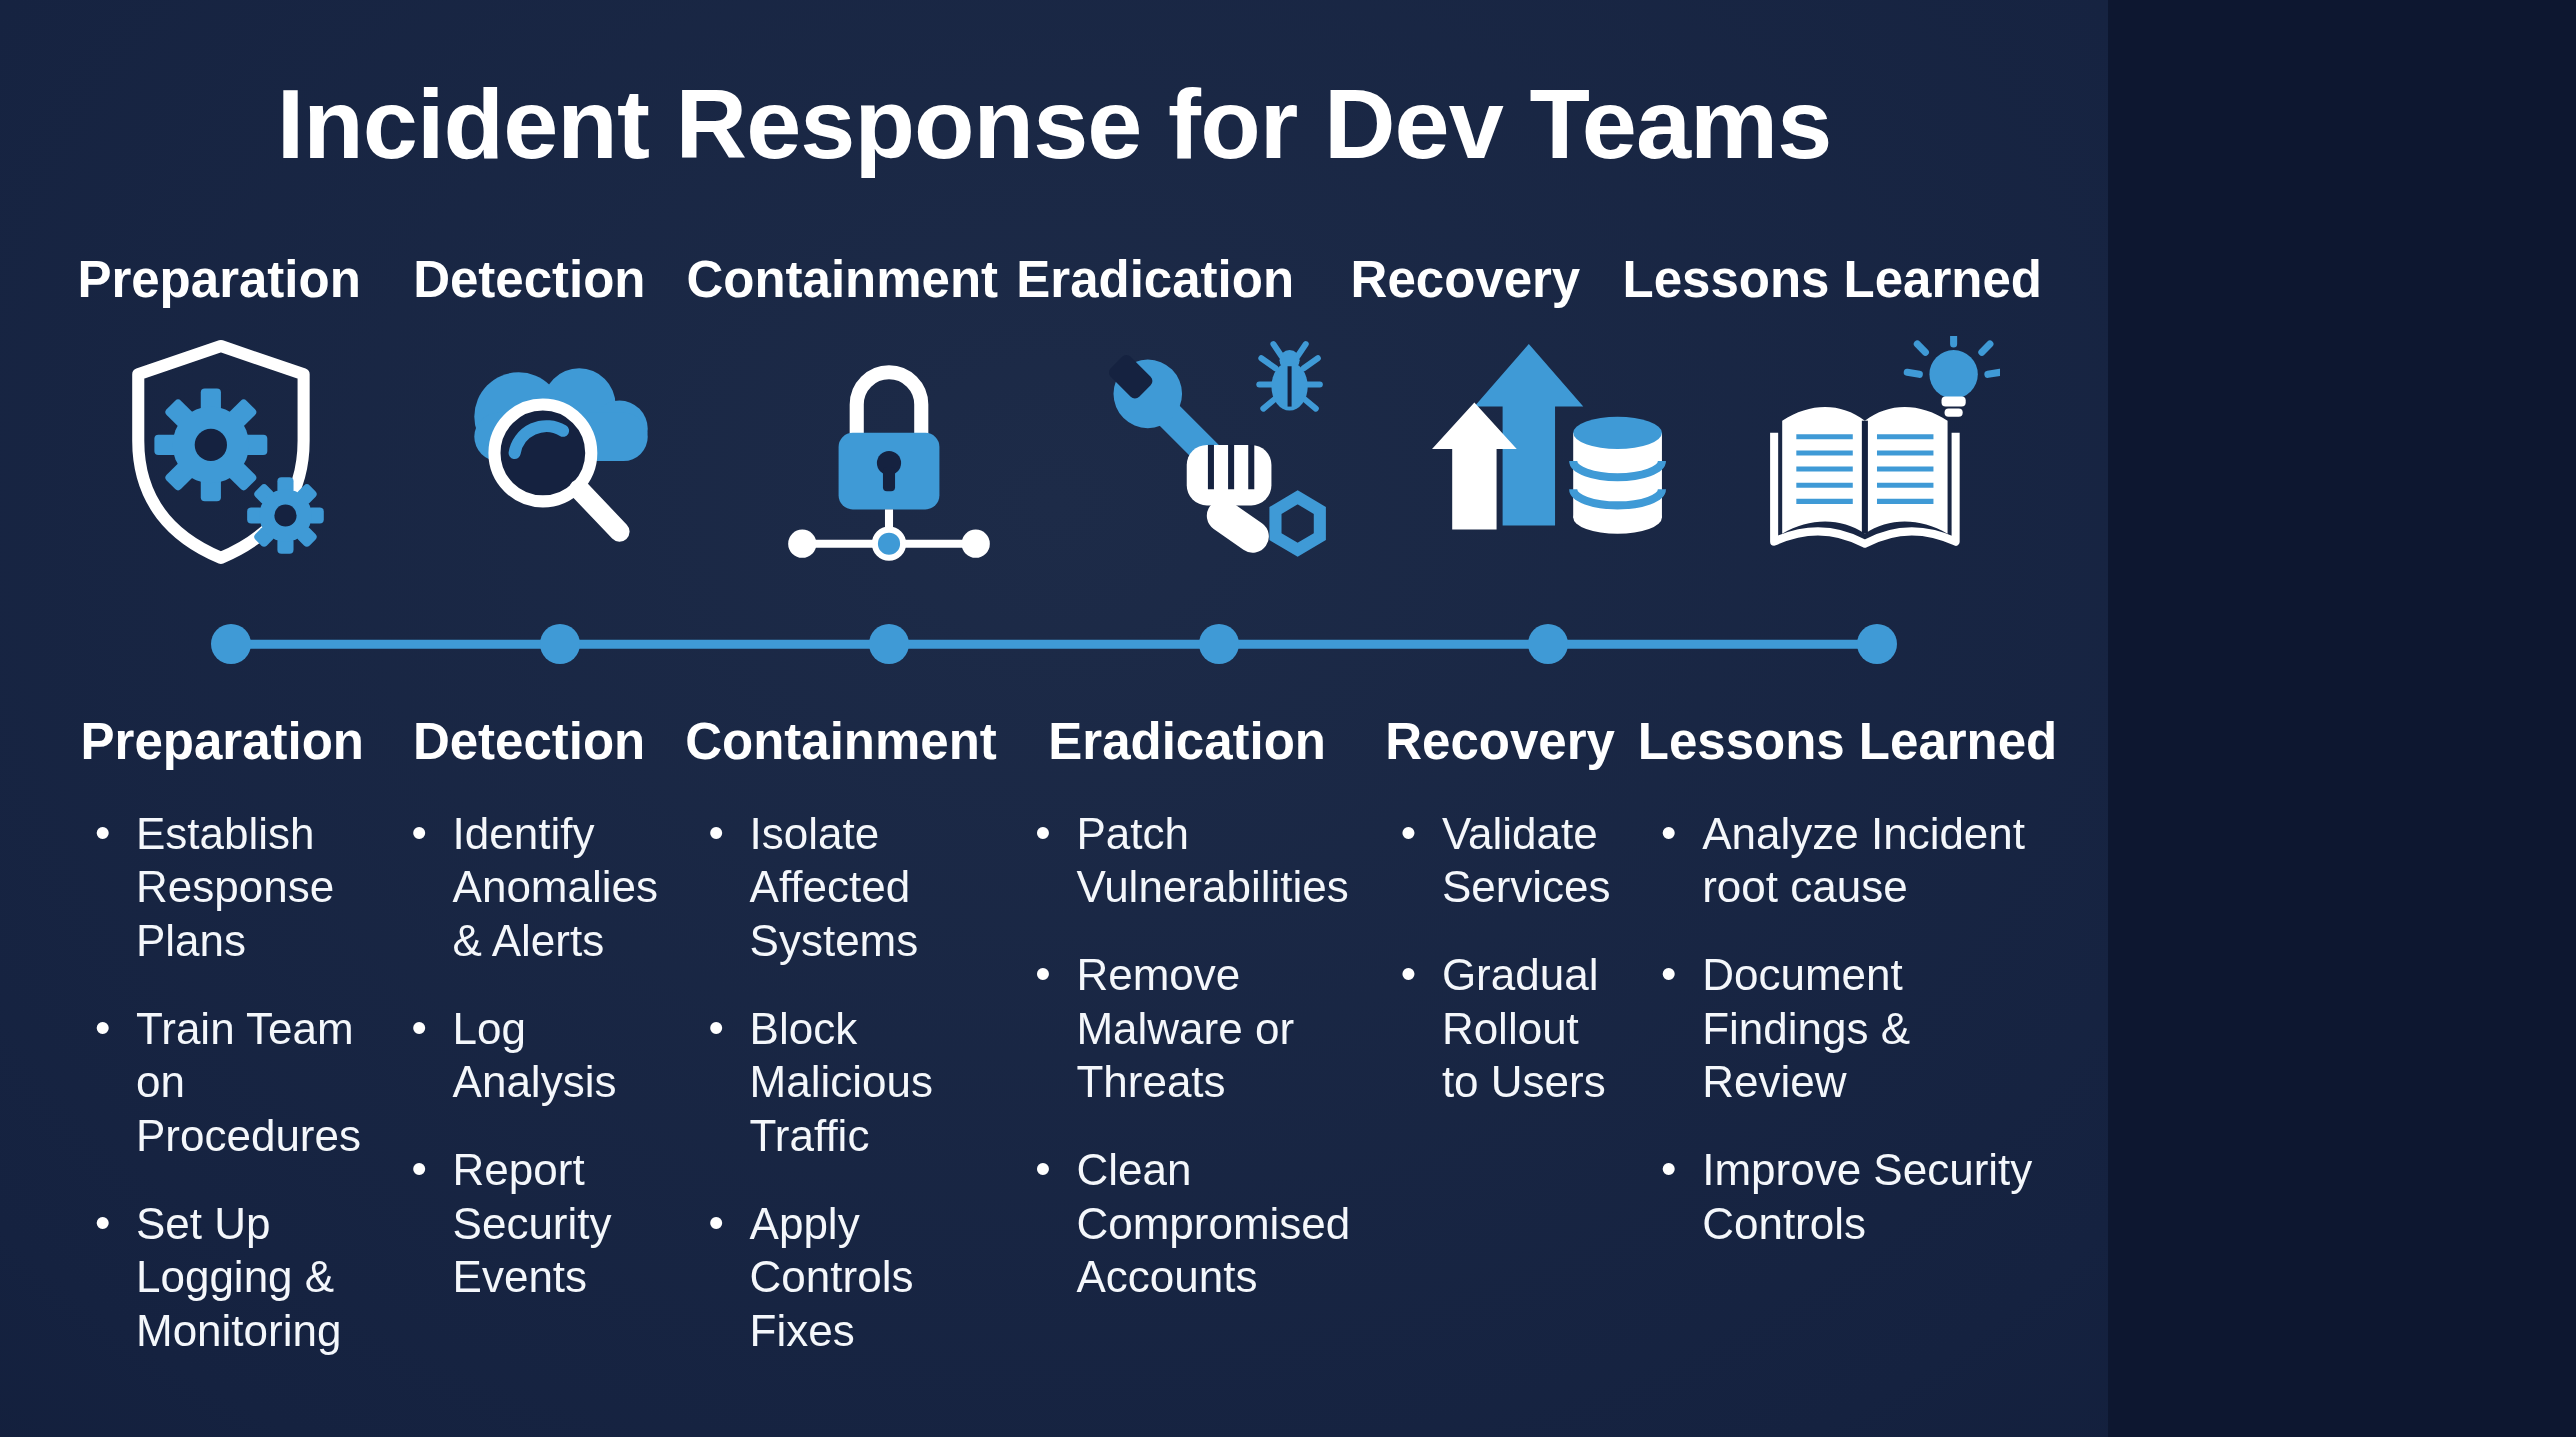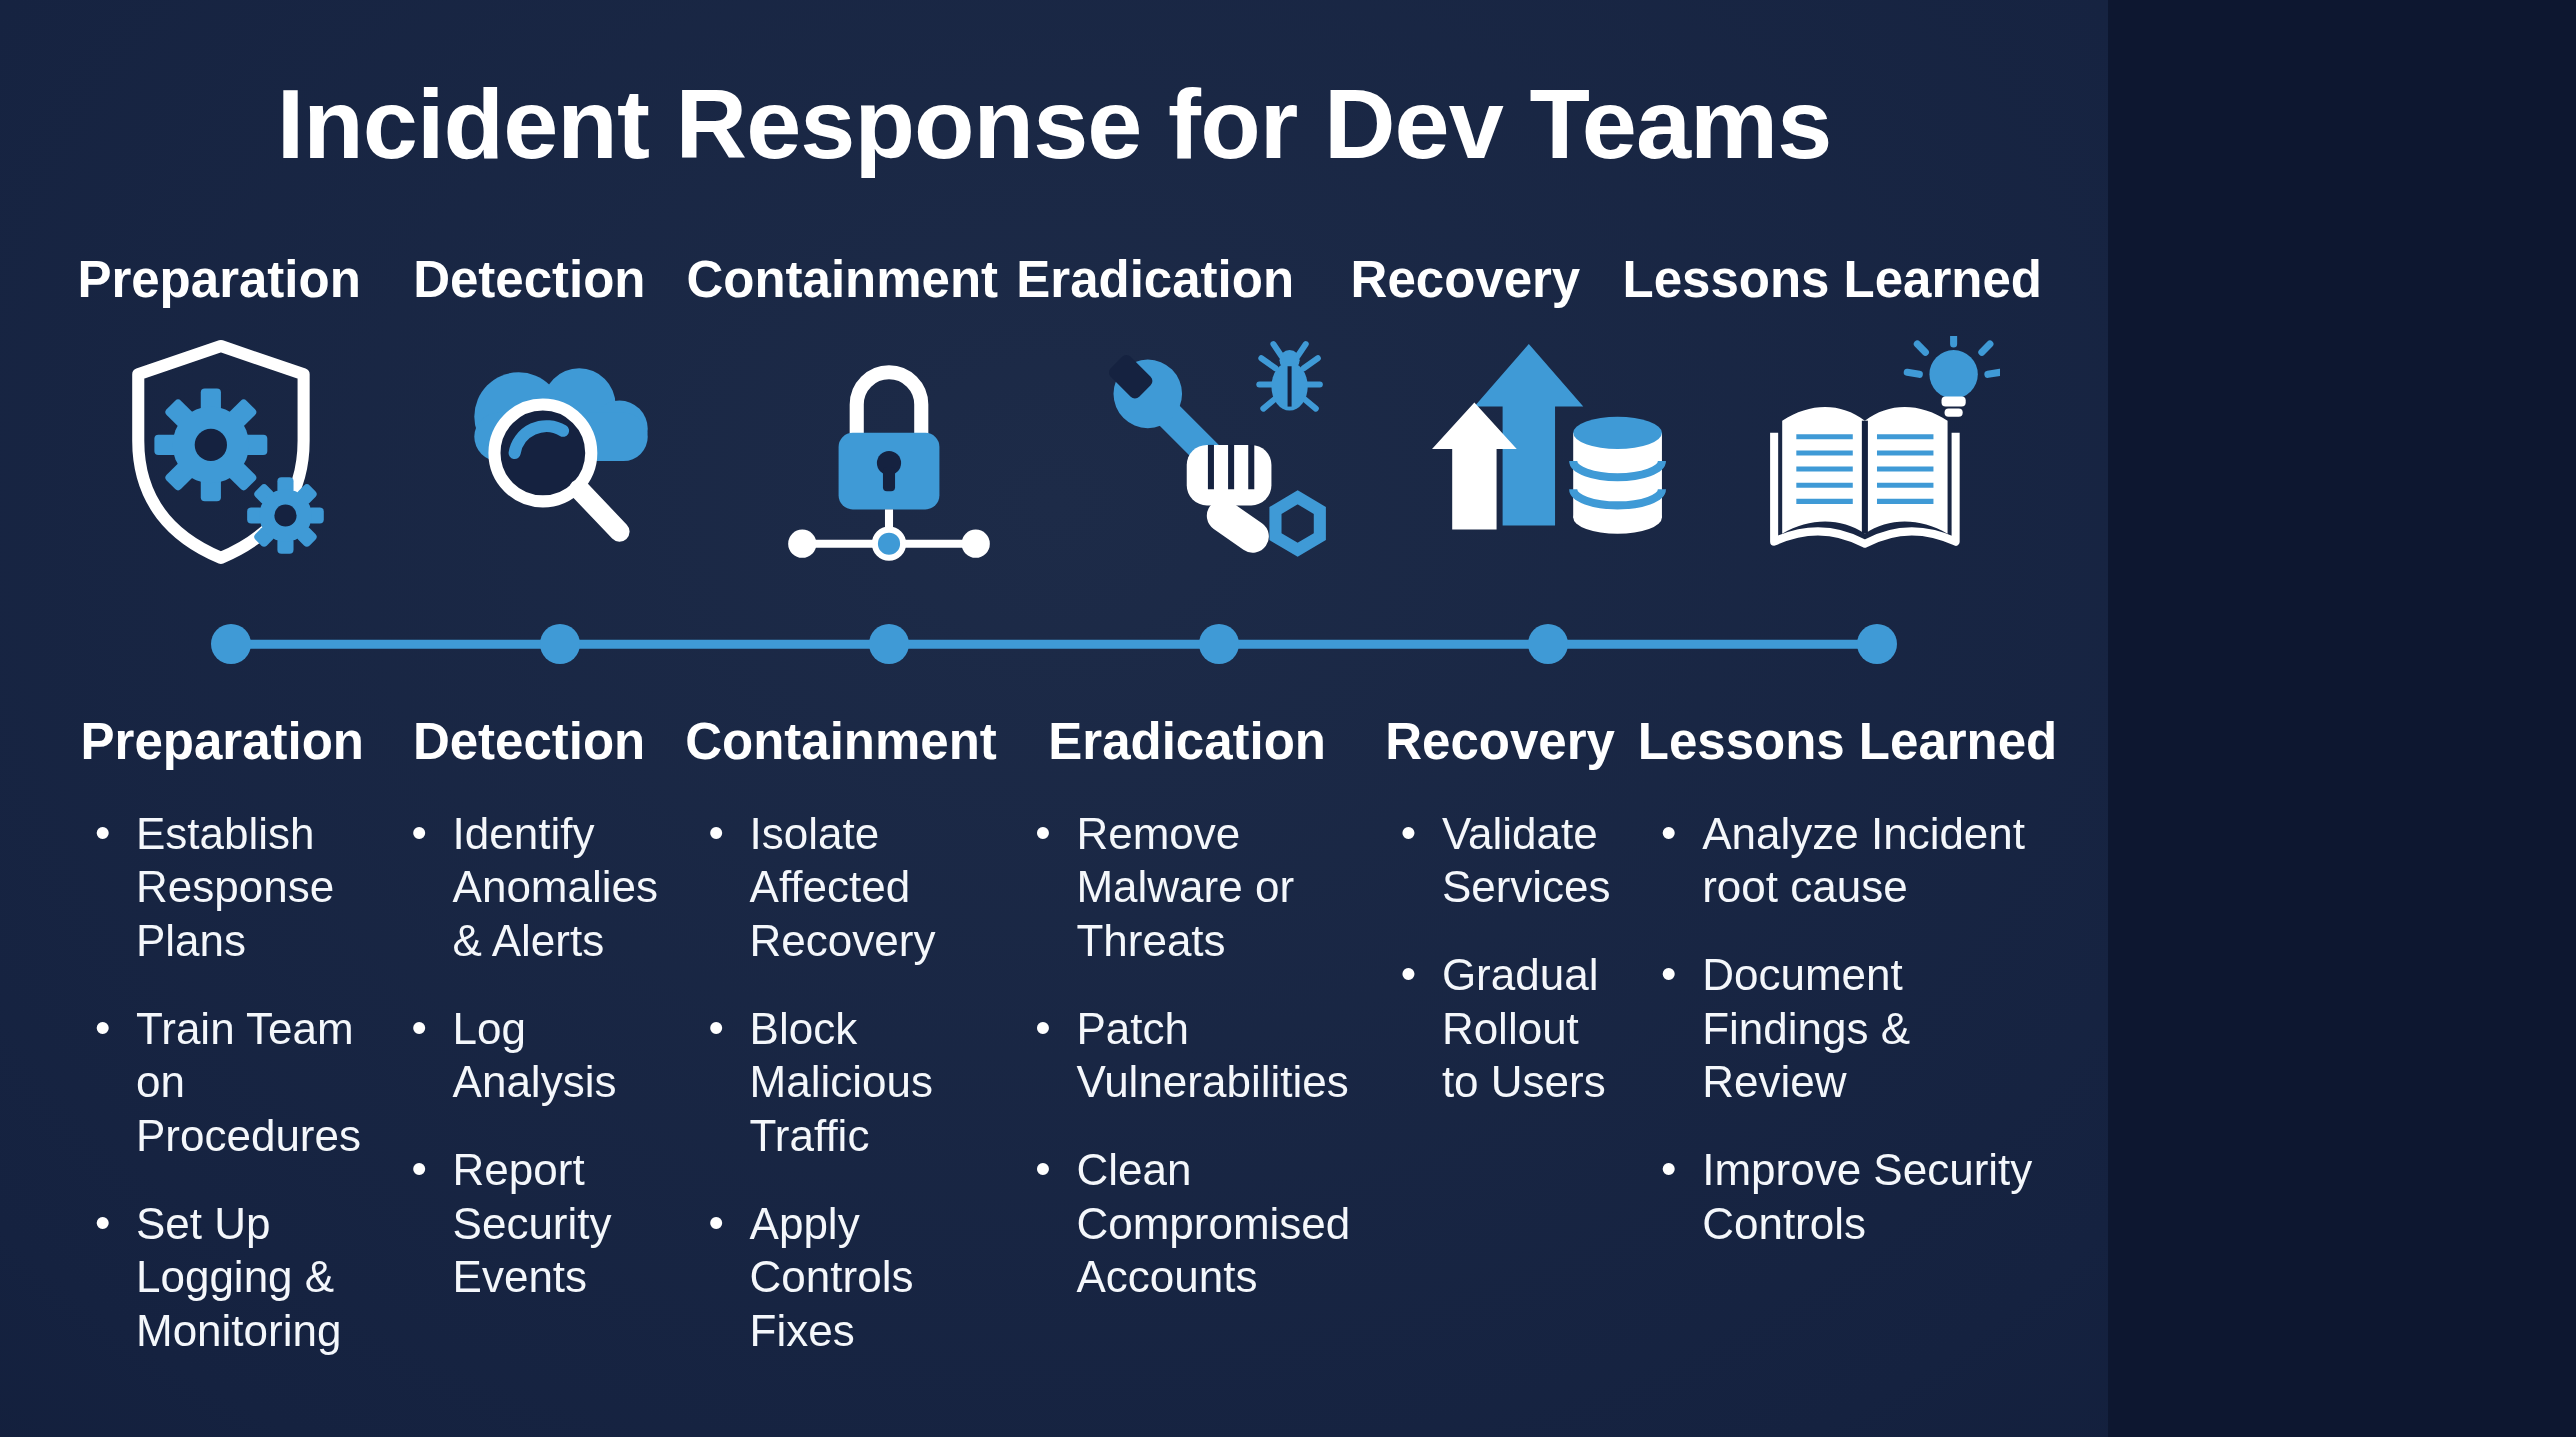--- a/index.html
+++ b/index.html
@@ -280,31 +280,31 @@
       <ul class="bullet-list">
         <li>Identify Anomalies &amp; Alerts</li>
         <li>Log Analysis</li>
         <li>Report Security Events</li>
       </ul>
     </div>
 
     <div class="phase-detail">
       <div class="phase-heading">Containment</div>
       <ul class="bullet-list">
-        <li>Isolate Affected Recovery</li>
+        <li>Isolate Affected Systems</li>
         <li>Block Malicious Traffic</li>
         <li>Apply Controls Fixes</li>
       </ul>
     </div>
 
     <div class="phase-detail">
       <div class="phase-heading">Eradication</div>
       <ul class="bullet-list">
+        <li>Patch Vulnerabilities</li>
         <li>Remove Malware or Threats</li>
-        <li>Patch Vulnerabilities</li>
         <li>Clean Compromised Accounts</li>
       </ul>
     </div>
 
     <div class="phase-detail">
       <div class="phase-heading">Recovery</div>
       <ul class="bullet-list">
         <li>Validate Services</li>
         <li>Gradual Rollout to Users</li>
       </ul>

